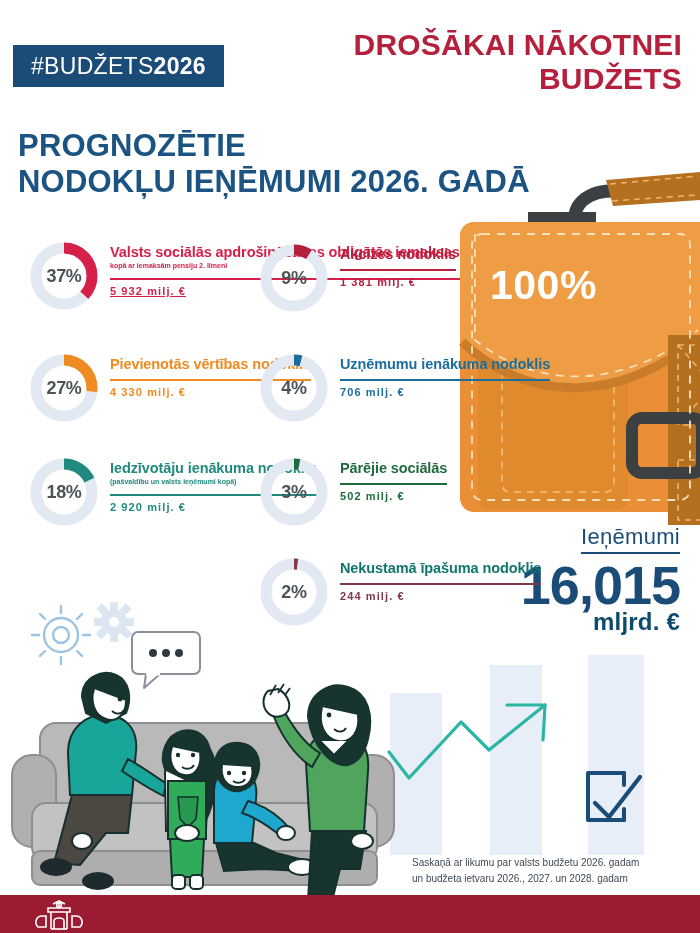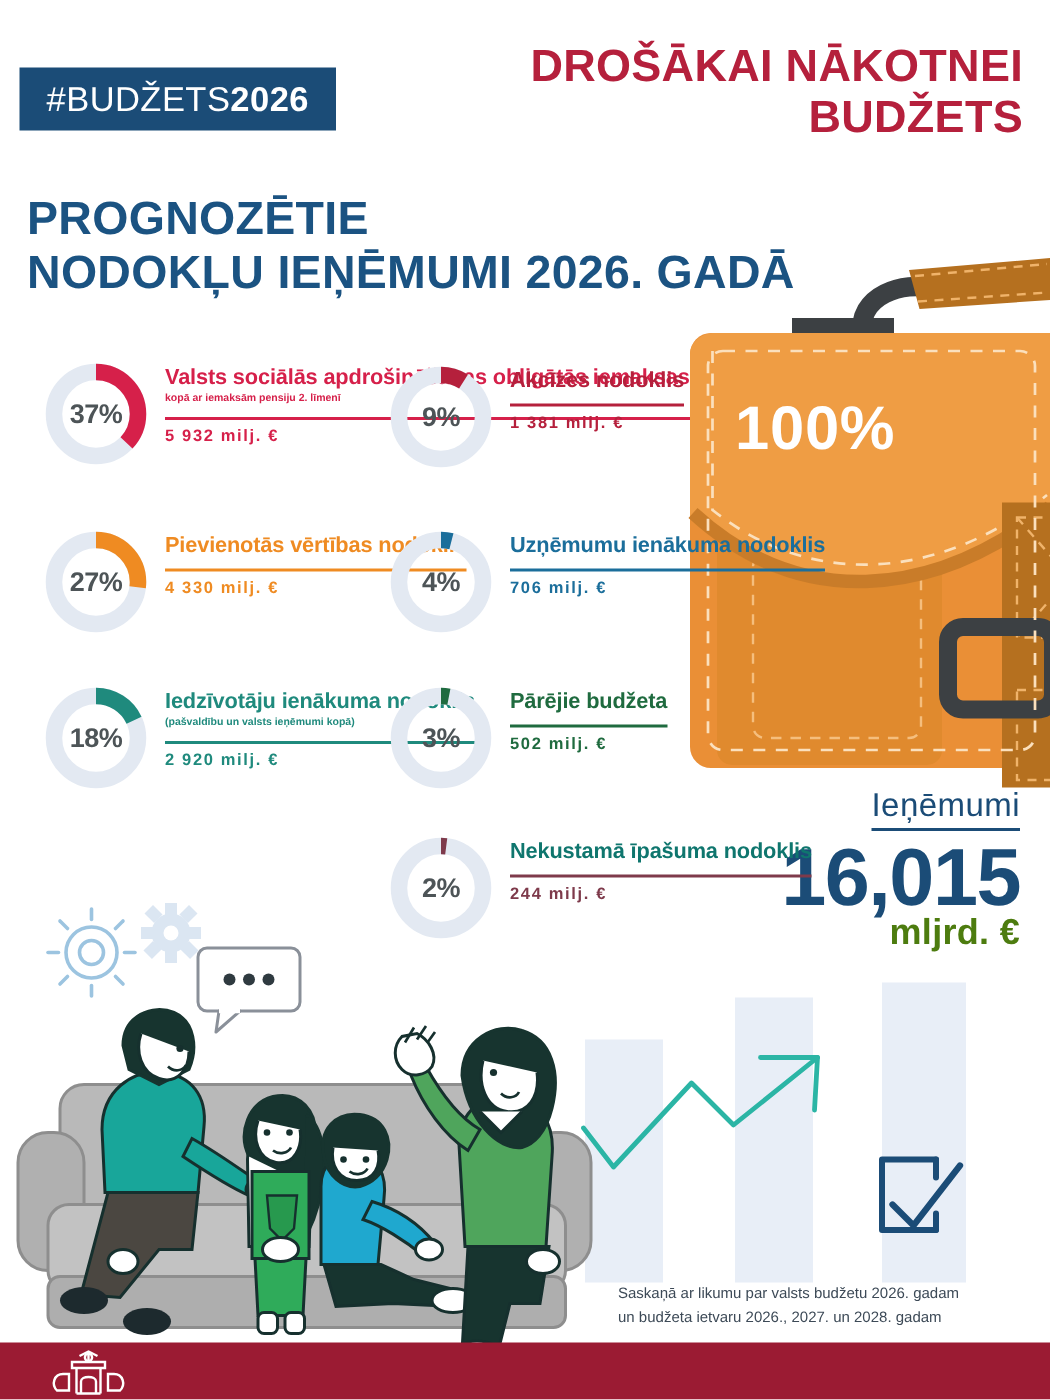--- a/index.html
+++ b/index.html
@@ -55,21 +55,21 @@
   #total-label {
     color:#1b4c77; font-size:22px; font-weight:400;
     border-bottom:2px solid #1b4c77; display:inline-block;
     padding-bottom:2px; letter-spacing:.3px;
   }
   #total-value {
     color:#1b4c77; font-size:54px; font-weight:800;
     line-height:.96; margin-top:6px; letter-spacing:-1px;
   }
   #total-unit {
-    color:#4d7c0f; font-size:24px; font-weight:800; letter-spacing:.2px;
+    color:#0c4a6e; font-size:24px; font-weight:800; letter-spacing:.2px;
     margin-top:-4px;
   }
 
   
   .stat {
     position:absolute;
     display:flex;
     align-items:flex-start;
   }
   .donut { position:relative; width:72px; height:72px; flex:0 0 72px; }
@@ -186,21 +186,21 @@
     <svg width="72" height="72" viewBox="0 0 72 72">
       <circle cx="36" cy="36" r="28" fill="none" stroke="#e3e9f2" stroke-width="11"></circle>
       <circle class="donut-arc" cx="36" cy="36" r="28" fill="none" stroke-width="11" transform="rotate(-90 36 36)" stroke="#d6204a" stroke-dasharray="65.09379978238051 110.8353888186479"></circle>
     </svg>
     <div class="donut-pct">37%</div>
   </div>
   <div class="stat-text">
     <div class="stat-title" style="color: rgb(214, 32, 74);">Valsts sociālās apdrošināšanas obligātās iemaksas</div>
     <div class="stat-sub" style="color: rgb(214, 32, 74);">kopā ar iemaksām pensiju 2. līmenī</div>
     <div class="stat-rule" style="background: rgb(214, 32, 74);"></div>
-    <div class="stat-amount" style="color: rgb(214, 32, 74);">5 932 milj. €</div>
+    <div class="stat-amount" style="color: rgb(214, 32, 74); text-decoration: underline;">5 932 milj. €</div>
   </div>
 </div>
 
 <div class="stat" id="stat-1">
   <div class="donut">
     <svg width="72" height="72" viewBox="0 0 72 72">
       <circle cx="36" cy="36" r="28" fill="none" stroke="#e3e9f2" stroke-width="11"></circle>
       <circle class="donut-arc" cx="36" cy="36" r="28" fill="none" stroke-width="11" transform="rotate(-90 36 36)" stroke="#ef8b22" stroke-dasharray="47.50088092227767 128.42830767875074"></circle>
     </svg>
     <div class="donut-pct">27%</div>
@@ -263,21 +263,21 @@
 
 <div class="stat" id="stat-5">
   <div class="donut">
     <svg width="72" height="72" viewBox="0 0 72 72">
       <circle cx="36" cy="36" r="28" fill="none" stroke="#e3e9f2" stroke-width="11"></circle>
       <circle class="donut-arc" cx="36" cy="36" r="28" fill="none" stroke-width="11" transform="rotate(-90 36 36)" stroke="#1f6b3f" stroke-dasharray="5.277875658030852 170.65131294299755"></circle>
     </svg>
     <div class="donut-pct">3%</div>
   </div>
   <div class="stat-text">
-    <div class="stat-title" style="color: rgb(31, 107, 63);">Pārējie budžeta</div>
+    <div class="stat-title" style="color: rgb(31, 107, 63);">Pārējie sociālās</div>
     <div class="stat-sub" style="color: rgb(31, 107, 63);"></div>
     <div class="stat-rule" style="background: rgb(31, 107, 63);"></div>
     <div class="stat-amount" style="color: rgb(31, 107, 63);">502 milj. €</div>
   </div>
 </div>
 
 <div class="stat" id="stat-6">
   <div class="donut">
     <svg width="72" height="72" viewBox="0 0 72 72">
       <circle cx="36" cy="36" r="28" fill="none" stroke="#e3e9f2" stroke-width="11"></circle>

